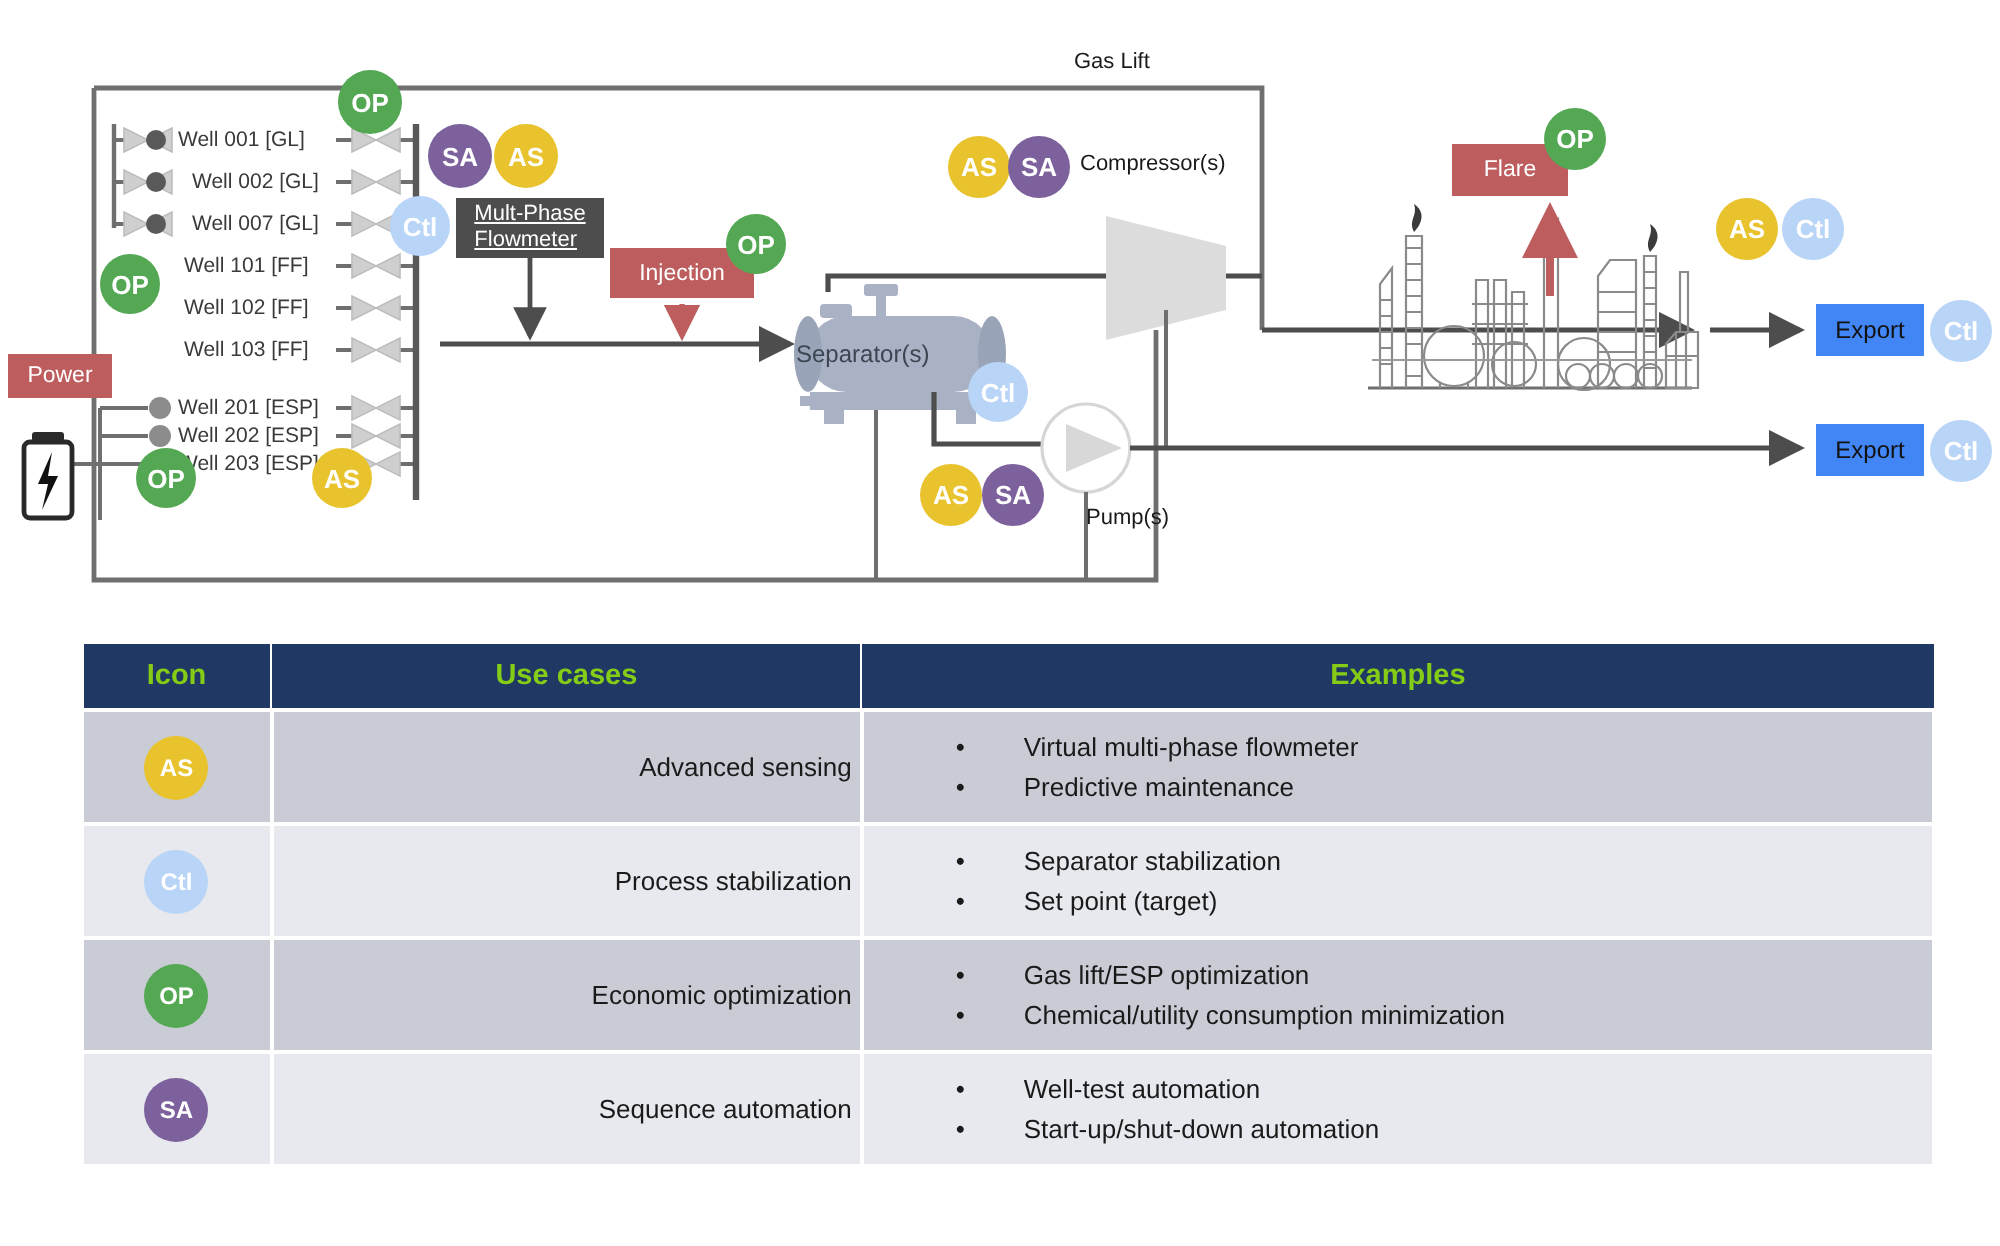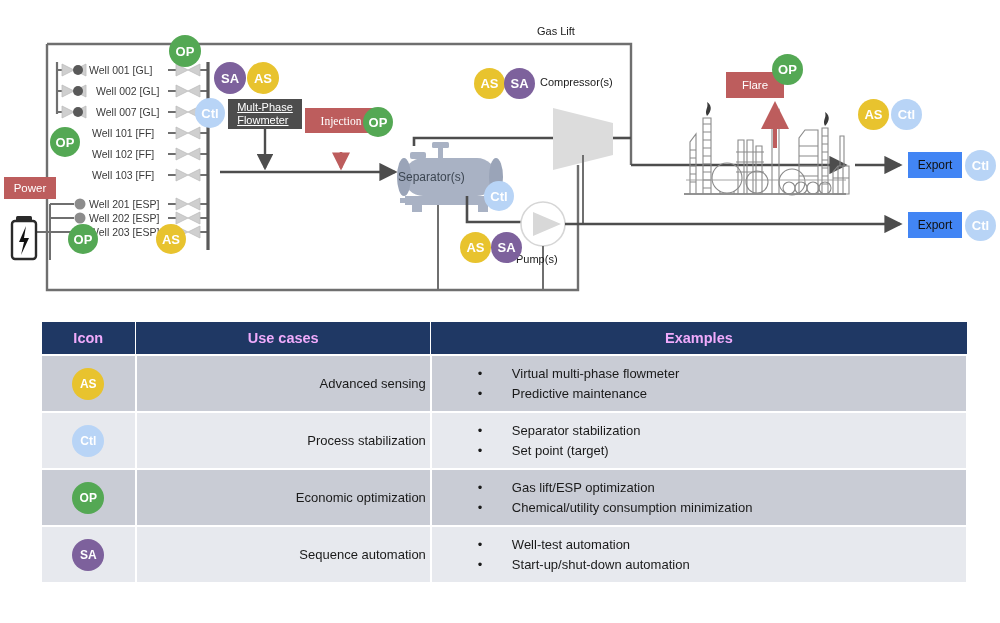--- a/index.html
+++ b/index.html
@@ -92,21 +92,21 @@
   #use-case-table {
     position: absolute;
     left: 40px;
     top: 321px;
     width: 928px;
     border-collapse: collapse;
     font-family: "Liberation Sans", sans-serif;
   }
   #use-case-table th {
     background: #1f3864;
-    color: #f0abfc;
+    color: #84cc16;
     font-size: 14.5px;
     font-weight: bold;
     padding: 8px 0;
     text-align: center;
     border: 1px solid #ffffff;
   }
   #use-case-table td {
     border: 2px solid #ffffff;
     vertical-align: middle;
     font-size: 13px;
@@ -390,27 +390,27 @@
 
   <div class="well-label" style="left:89px; top:198px;">Well 201 [ESP]</div>
   <div class="well-label" style="left:89px; top:212px;">Well 202 [ESP]</div>
   <div class="well-label" style="left:89px; top:226px;">Well 203 [ESP]</div>
 
   <div class="dbox box-red" style="left:4px; top:177px; width:52px; height:22px;">Power</div>
 
   <div class="dbox box-dark" style="left:228px; top:99px; width:74px; height:30px;">Mult-Phase
 Flowmeter</div>
 
-  <div class="dbox box-red" style="left:305px; top:108px; width:72px; height:25px;font-family:Liberation Serif, serif;">Injection</div>
+  <div class="dbox box-red" style="left:305px; top:124px; width:72px; height:25px;">Injection</div>
 
   <div class="sep-label" style="left:398px; top:170px;">Separator(s)</div>
 
   <div class="dlabel" style="left:540px; top:76px;">Compressor(s)</div>
 
-  <div class="dlabel" style="left:516px; top:253px;">Pump(s)</div>
+  <div class="dlabel" style="left:543px; top:253px;">Pump(s)</div>
 
   <div class="dbox box-red" style="left:726px; top:72px; width:58px; height:26px;">Flare</div>
 
   <div class="dbox box-export" style="left:908px; top:152px; width:54px; height:26px;">Export</div>
   <div class="dbox box-export" style="left:908px; top:212px; width:54px; height:26px;">Export</div>
 
   <div class="badge op" style="left:169px; top:35px; width:32px; height:32px; font-size:13px;">OP</div>
 
   <div class="badge sa" style="left:214px; top:62px; width:32px; height:32px; font-size:13px;">SA</div>
   <div class="badge as" style="left:247px; top:62px; width:32px; height:32px; font-size:13px;">AS</div>

